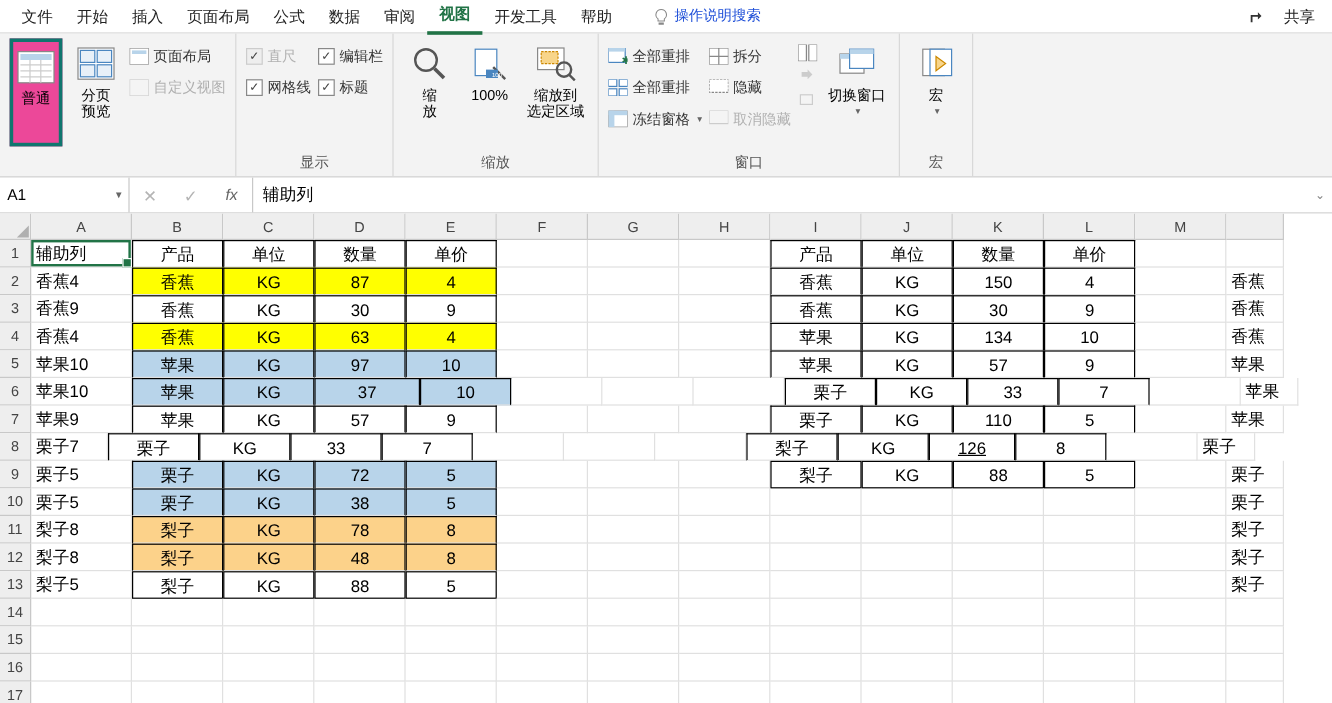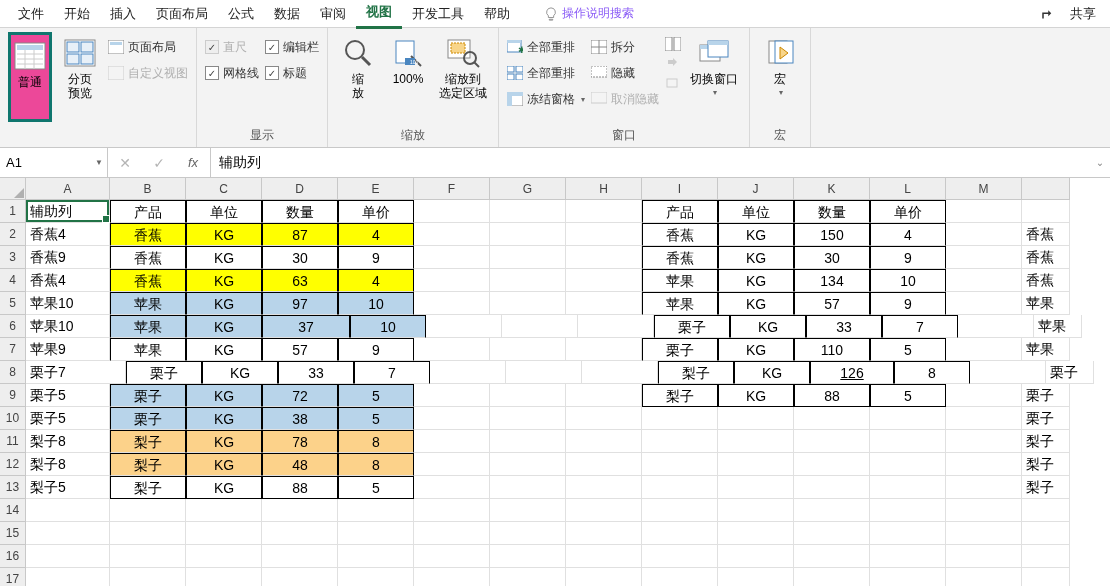--- a/index.html
+++ b/index.html
@@ -2,21 +2,21 @@
 <html><head>
 <meta charset="utf-8">
 <style>
   * { box-sizing: border-box; margin: 0; padding: 0; }
   body { font-family: "Microsoft YaHei", "SimSun", Arial, sans-serif; font-size: 12px; background: #fff; overflow: hidden; width: 1110px; height: 586px; }
   
   .menubar { height: 28px; display: flex; align-items: center; background: #fff; border-bottom: 1px solid #d4d4d4; padding: 0 8px; }
   .menubar .tab { padding: 5px 10px; cursor: pointer; font-size: 13px; color: #222; }
   .menubar .tab.active { color: #217346; border-bottom: 3px solid #217346; font-weight: bold; }
   .menubar .sep { width: 18px; }
-  .tell-me { display: flex; align-items: center; gap: 4px; color: #8b5cf6; padding: 0 6px; }
+  .tell-me { display: flex; align-items: center; gap: 4px; color: #1d4ed8; padding: 0 6px; }
   .share { margin-left: auto; font-size: 13px; color: #222; display: flex; align-items: center; gap: 18px; padding: 0 6px; }
   
   .ribbon { height: 120px; background: #f3f3f3; display: flex; border-bottom: 1px solid #c8c8c8; }
   .group { border-right: 1px solid #d8d8d8; padding: 4px 8px 0 8px; display: flex; flex-direction: column; position: relative; }
   .group-body { flex: 1; display: flex; gap: 6px; align-items: flex-start; }
   .group-label { text-align: center; font-size: 12px; color: #555; padding: 2px 0 3px 0; }
   
   .big-btn { width: 44px; text-align: center; display: flex; flex-direction: column; align-items: center; gap: 2px; cursor: pointer; padding-top: 4px; height: 90px; justify-content: flex-start; }
   .big-btn.sel { background: #ec4899; border: 3px solid #0f766e; align-items: center; }
   .big-btn .ico { width: 34px; height: 34px; display: flex; align-items: center; justify-content: center; }
@@ -497,31 +497,31 @@
         <div class="cell" style="width: 76px;"></div>
         <div class="cell" style="width: 76px;"></div>
         <div class="cell bl br bt" style="width: 76px;">栗子</div>
         <div class="cell bl br bt" style="width: 76px;">KG</div>
         <div class="cell bl br bt" style="width: 76px;">110</div>
         <div class="cell bl br bt" style="width: 76px;">5</div>
         <div class="cell" style="width: 76px;"></div>
         <div class="cell left" style="width: 48px;">苹果</div>
       </div>
       <div class="row">
-        <div class="cell left" style="width: 100px;">栗子7</div>
+        <div class="cell left" style="width: 64px;">栗子7</div>
         <div class="cell bl br bt " style="width: 76px;">栗子</div>
         <div class="cell bl br bt " style="width: 76px;">KG</div>
         <div class="cell bl br bt " style="width: 76px;">33</div>
         <div class="cell bl br bt " style="width: 76px;">7</div>
         <div class="cell" style="width: 76px;"></div>
         <div class="cell" style="width: 76px;"></div>
         <div class="cell" style="width: 76px;"></div>
         <div class="cell bl br bt" style="width: 76px;">梨子</div>
         <div class="cell bl br bt" style="width: 76px;">KG</div>
-        <div class="cell bl br bt" style="width: 84px; text-decoration: underline;">126</div>
+        <div class="cell bl br bt" style="width: 72px; text-decoration: underline;">126</div>
         <div class="cell bl br bt" style="width: 76px;">8</div>
         <div class="cell" style="width: 76px;"></div>
         <div class="cell left" style="width: 48px;">栗子</div>
       </div>
       <div class="row">
         <div class="cell left" style="width: 84px;">栗子5</div>
         <div class="cell bl br bt hl-blue" style="width: 76px;">栗子</div>
         <div class="cell bl br bt hl-blue" style="width: 76px;">KG</div>
         <div class="cell bl br bt hl-blue" style="width: 76px;">72</div>
         <div class="cell bl br bt hl-blue" style="width: 76px;">5</div>

